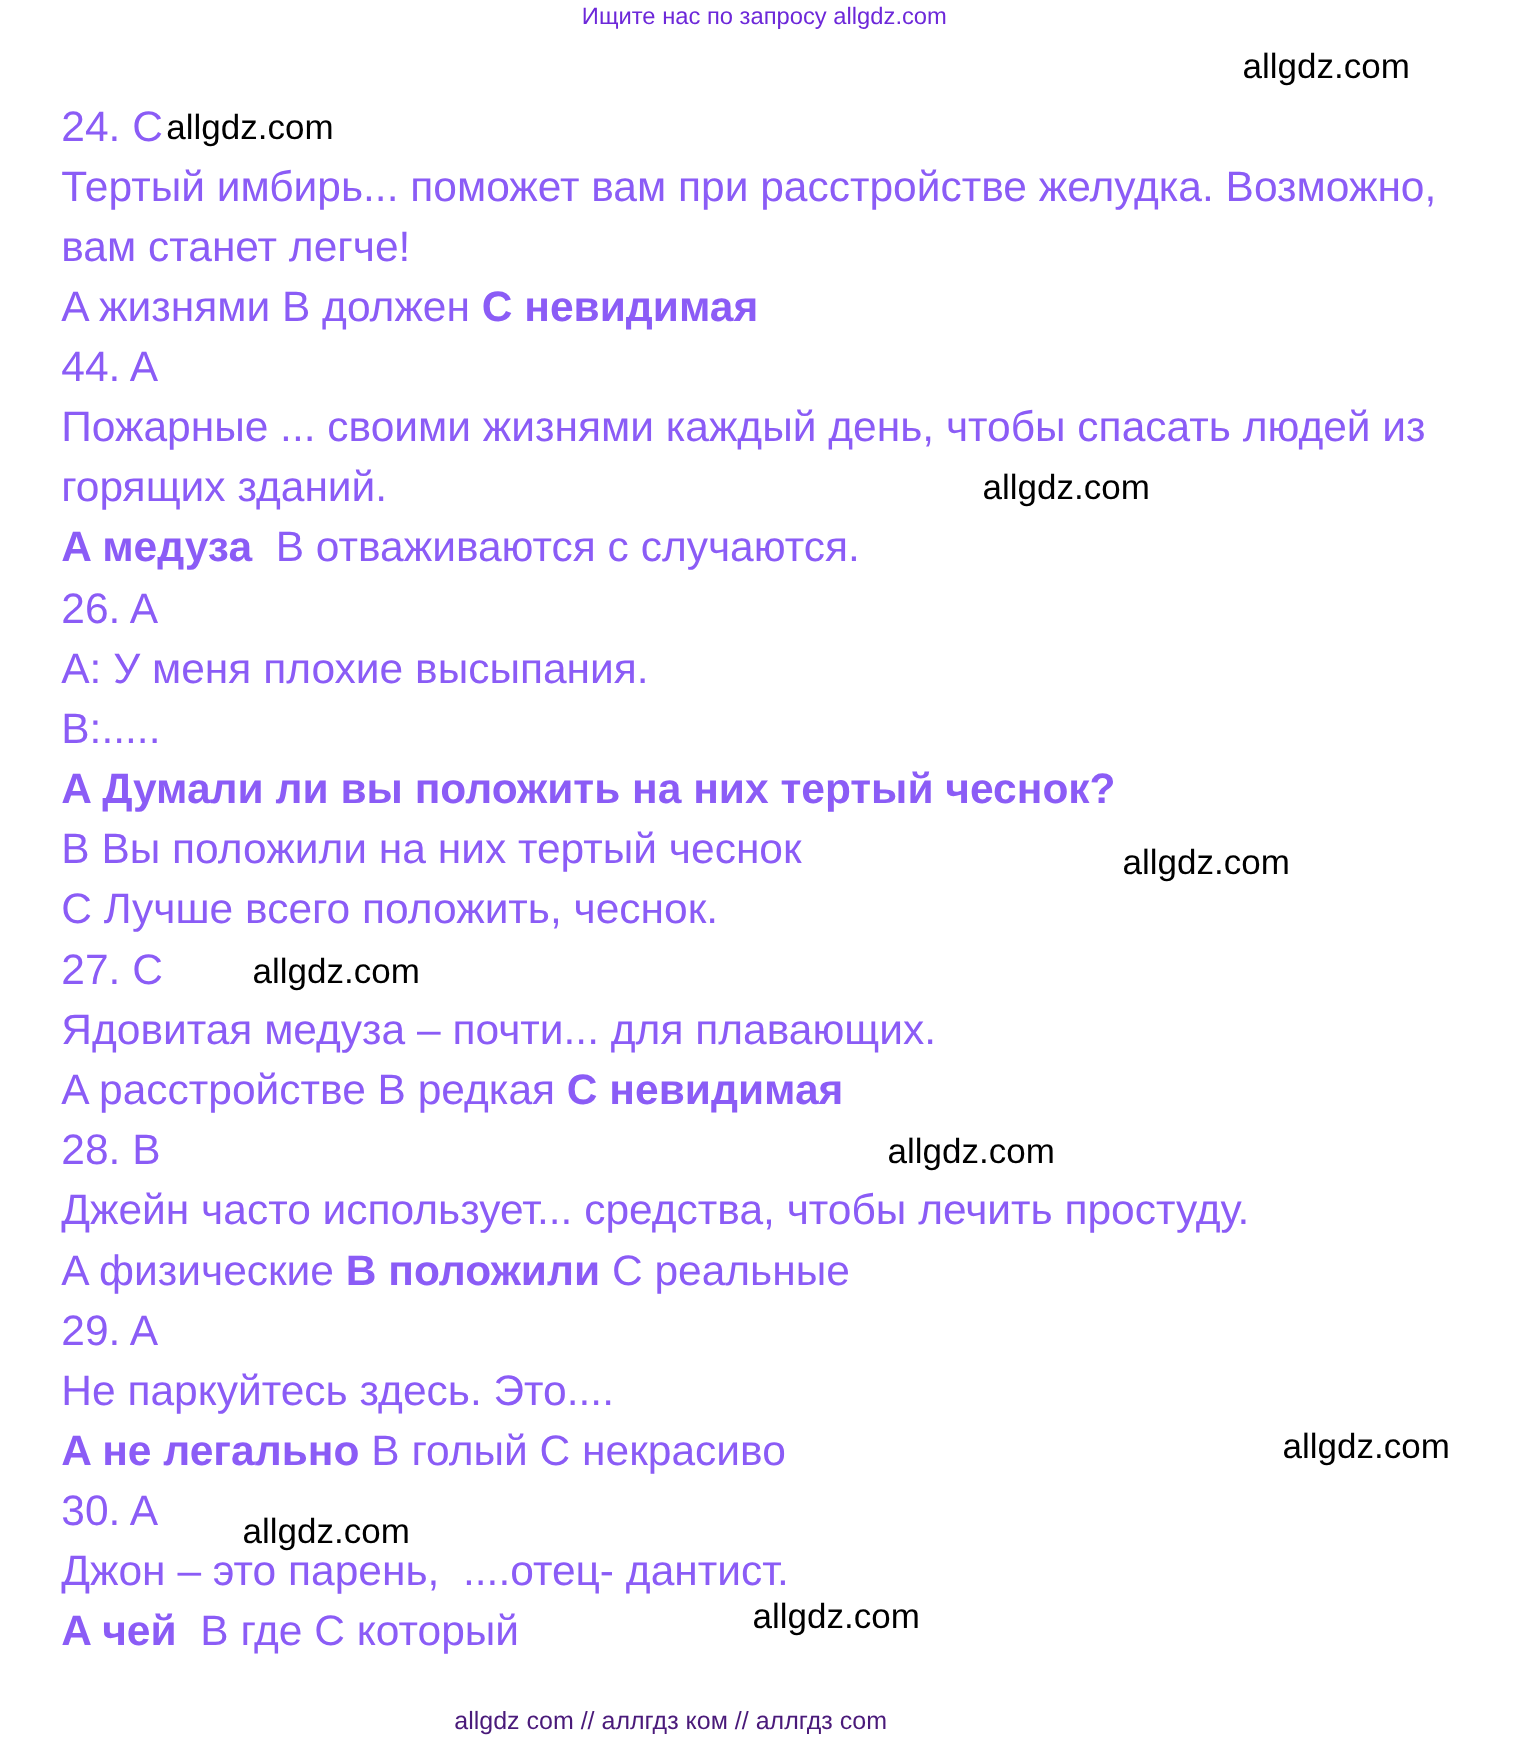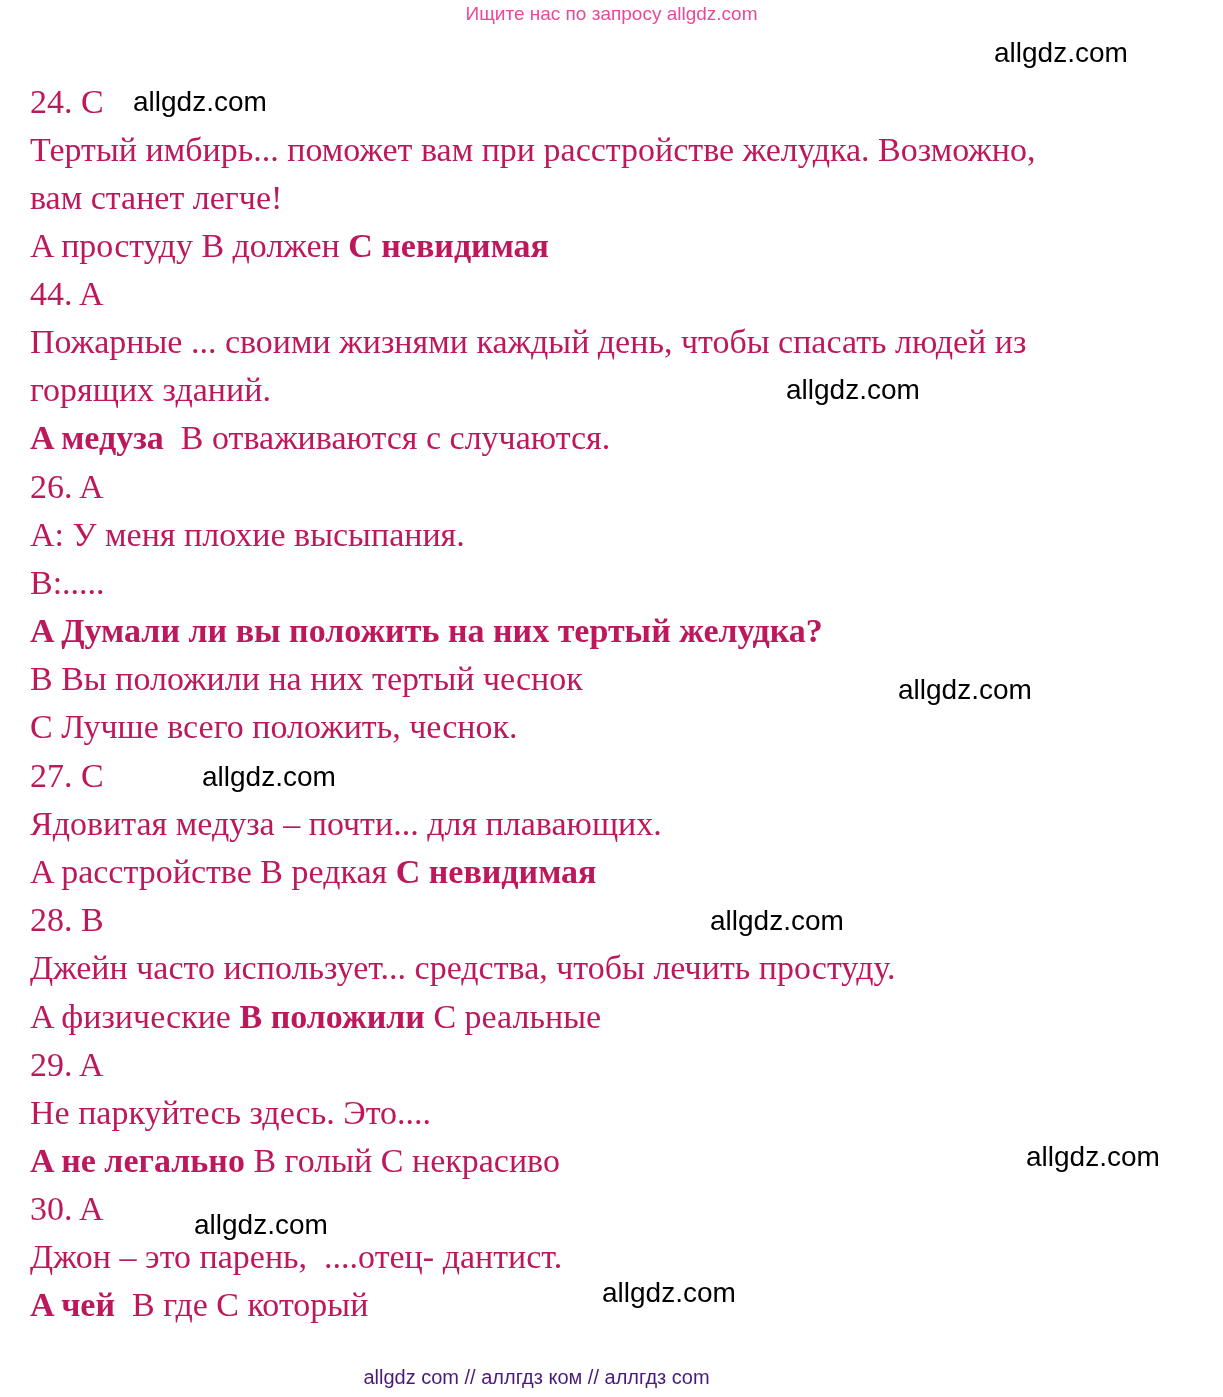--- a/index.html
+++ b/index.html
@@ -1,49 +1,49 @@
 <!DOCTYPE html>
 <html><head>
 <meta charset="utf-8">
 <style>
   html, body { margin:0; padding:0; background:#ffffff; }
   body { width:1223px; height:1397px; position:relative; overflow:hidden; }
   .top-banner { position:absolute; top:3px; left:0; width:1223px; text-align:center;
-    font-family:"Liberation Sans", sans-serif; font-size:19px; color:#ec4899; }
+    font-family:"Liberation Sans", sans-serif; font-size:19px; color:#6d28d9; }
   .footer { position:absolute; top:1366px; left:0; width:1073px; text-align:center;
     font-family:"Liberation Sans", sans-serif; font-size:20px; color:#4a1a7a; }
-  .line { position:absolute; left:30px; font-family:Liberation Serif, serif;
-    font-size:34px; color:#be185d; white-space:pre; line-height:40px; }
+  .line { position:absolute; left:49px; font-family:Liberation Sans, sans-serif;
+    font-size:34px; color:#8b5cf6; white-space:pre; line-height:40px; }
   .line b { font-weight:bold; }
   .wm { position:absolute; font-family:"Liberation Sans", sans-serif; font-size:28px;
     color:#000000; white-space:pre; line-height:34px; }
 </style>
 </head>
 <body>
 
 <div class="top-banner">Ищите нас по запросу allgdz.com</div>
 
 <div class="wm" style="top:36px;left:994px">allgdz.com</div>
 
 <div class="line" style="top:82px">24. C</div>
 <div class="wm" style="top:85px;left:133px">allgdz.com</div>
 <div class="line" style="top:130px">Тертый имбирь... поможет вам при расстройстве желудка. Возможно,</div>
 <div class="line" style="top:178px">вам станет легче!</div>
-<div class="line" style="top:226px"><span>A простуду B должен </span><b>C невидимая</b></div>
+<div class="line" style="top:226px"><span>A жизнями B должен </span><b>C невидимая</b></div>
 
 <div class="line" style="top:274px">44. A</div>
 <div class="line" style="top:322px">Пожарные ... своими жизнями каждый день, чтобы спасать людей из</div>
 <div class="line" style="top:370px">горящих зданий.</div>
 <div class="wm" style="top:373px;left:786px">allgdz.com</div>
 <div class="line" style="top:418px"><b>A медуза</b><span>  B отваживаются с случаются.</span></div>
 
 <div class="line" style="top:467px">26. A</div>
 <div class="line" style="top:515px">A: У меня плохие высыпания.</div>
 <div class="line" style="top:563px">B:.....</div>
-<div class="line" style="top:611px"><b>A Думали ли вы положить на них тертый желудка?</b></div>
+<div class="line" style="top:611px"><b>A Думали ли вы положить на них тертый чеснок?</b></div>
 <div class="line" style="top:659px">B Вы положили на них тертый чеснок</div>
 <div class="wm" style="top:673px;left:898px">allgdz.com</div>
 <div class="line" style="top:707px">C Лучше всего положить, чеснок.</div>
 
 <div class="line" style="top:756px">27. C</div>
 <div class="wm" style="top:760px;left:202px">allgdz.com</div>
 <div class="line" style="top:804px">Ядовитая медуза – почти... для плавающих.</div>
 <div class="line" style="top:852px"><span>A расстройстве B редкая </span><b>C невидимая</b></div>
 
 <div class="line" style="top:900px">28. B</div>

